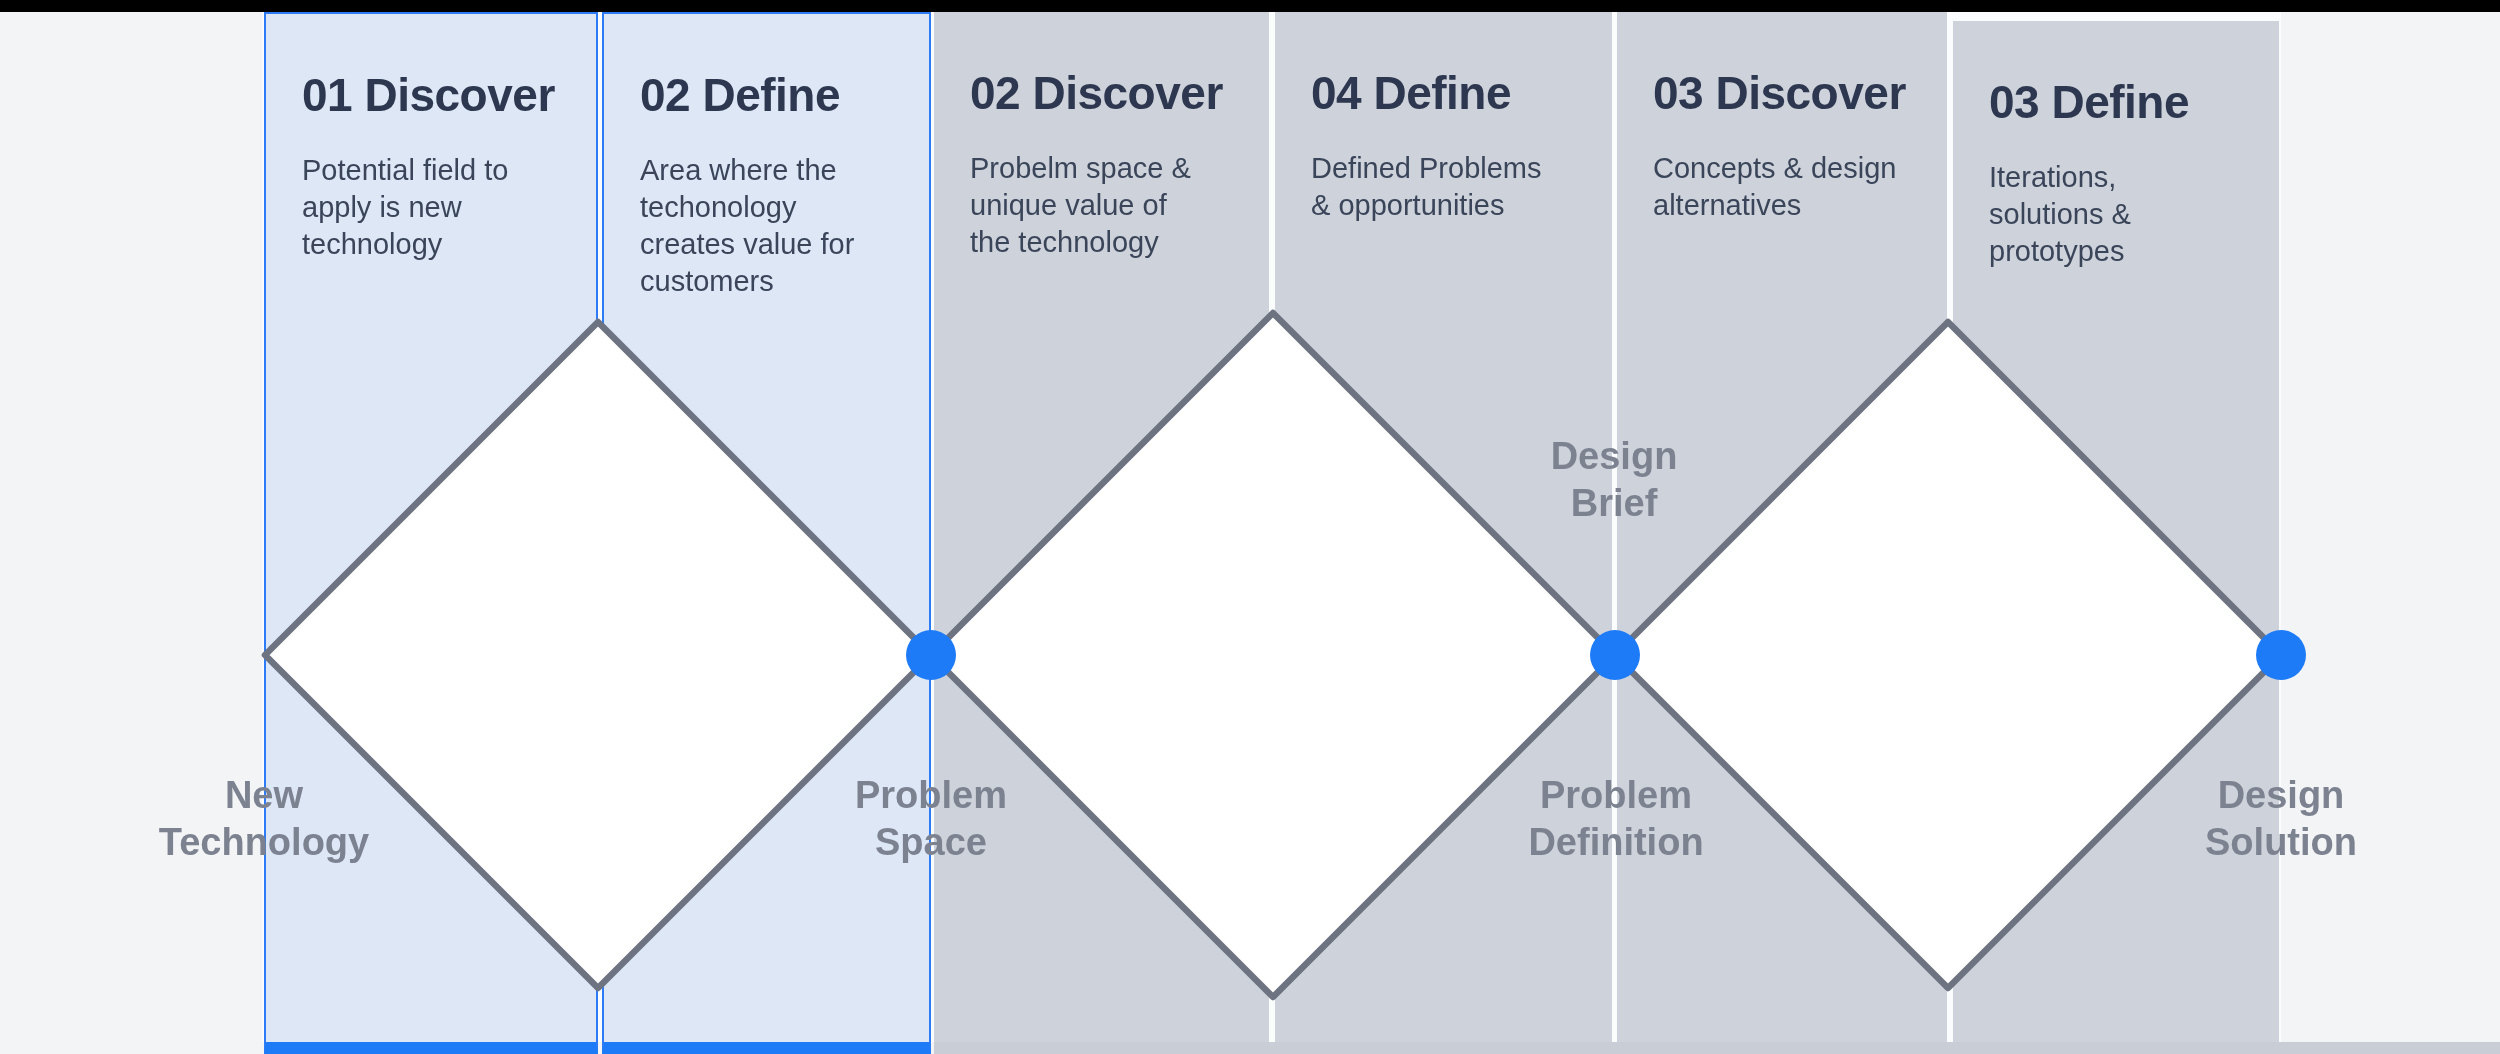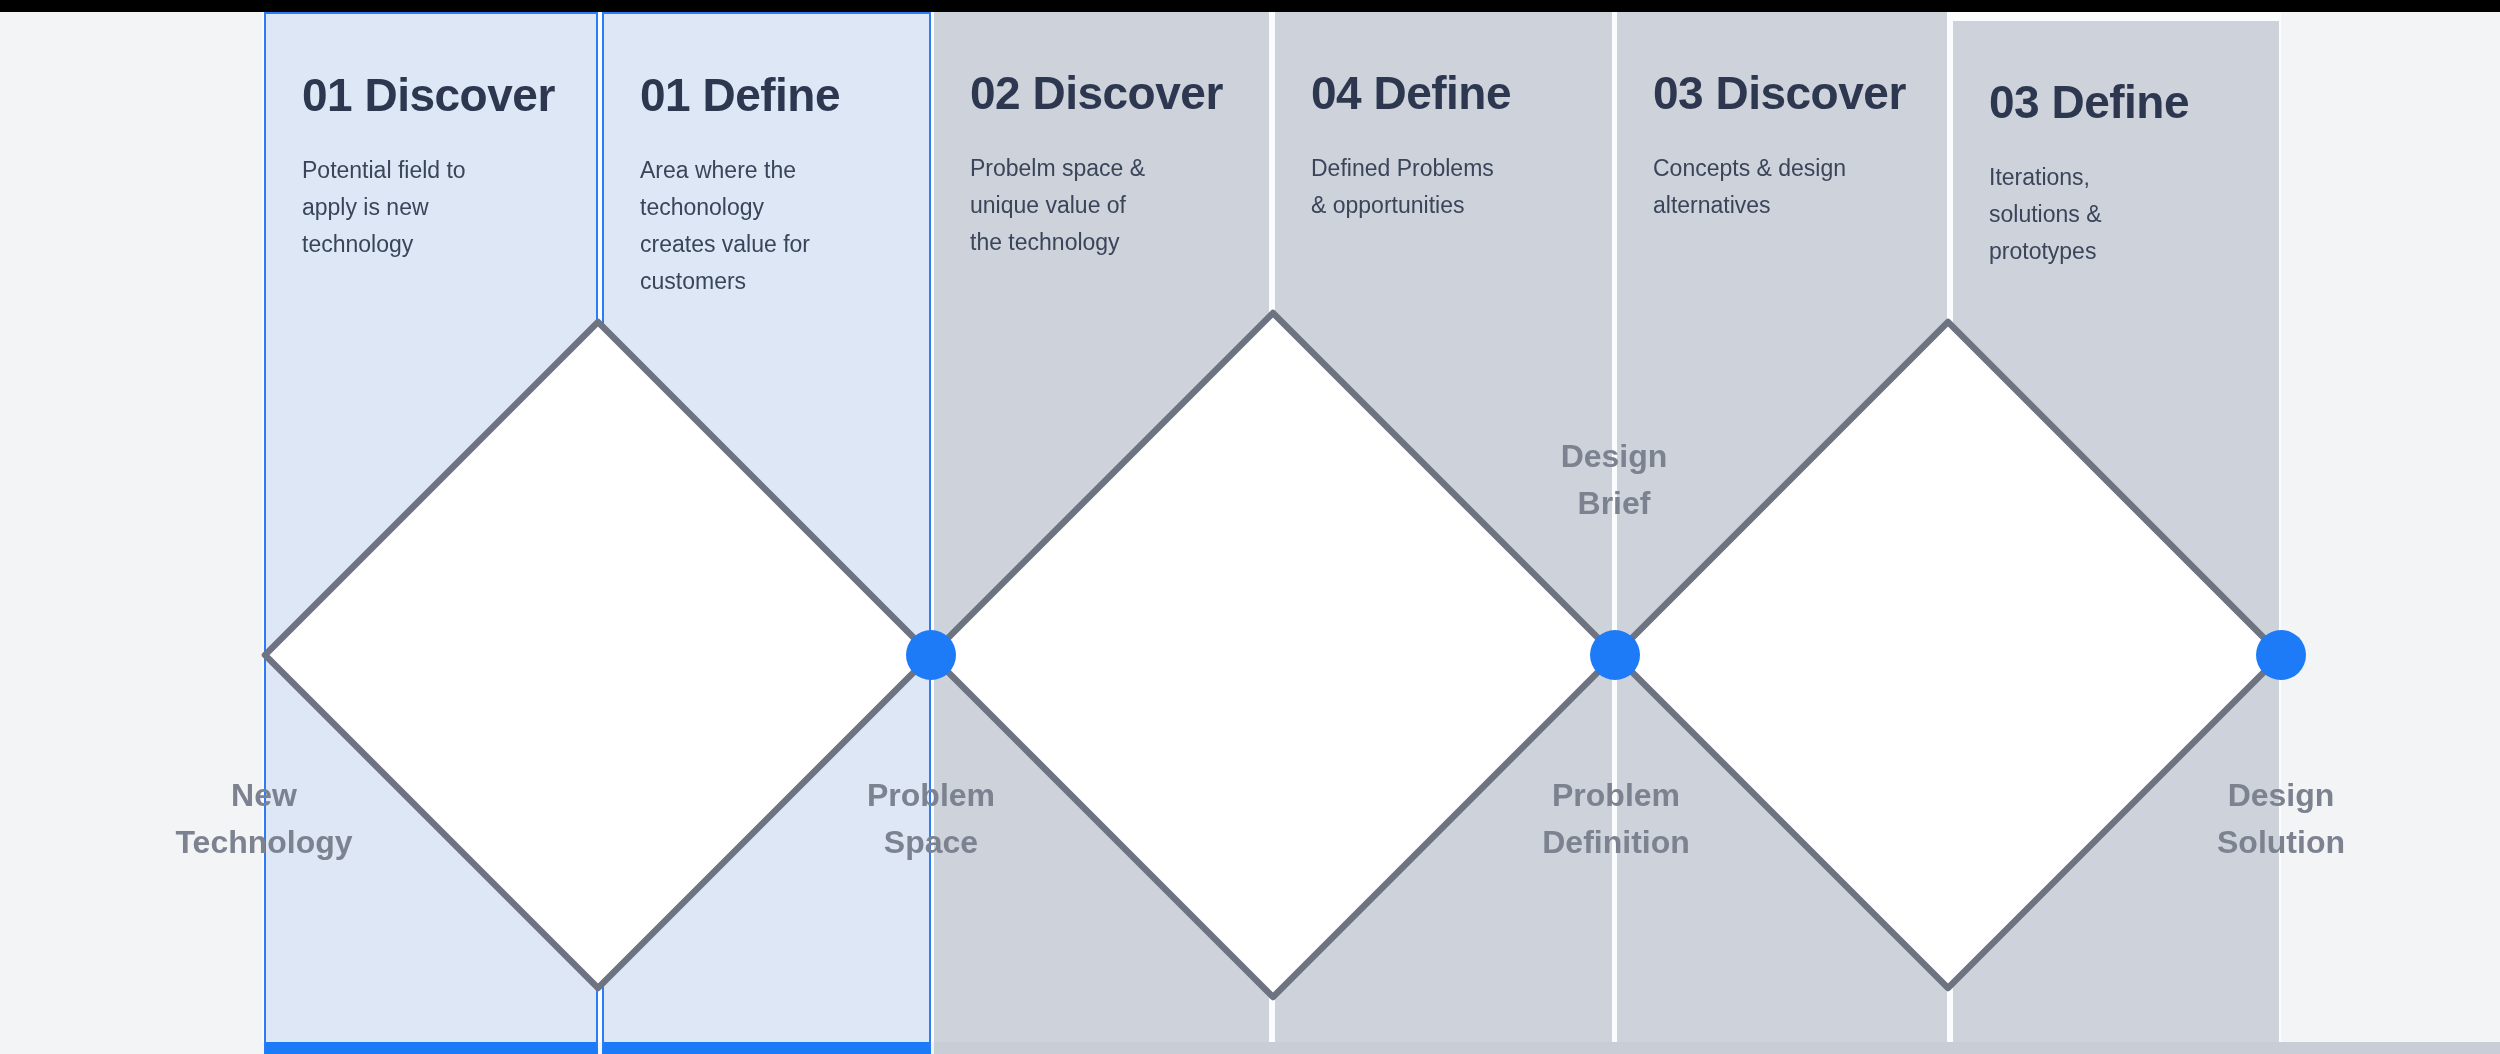--- a/index.html
+++ b/index.html
@@ -39,27 +39,27 @@
   .col-4{left:1275px;width:337px;}
   .col-5{left:1617px;width:330px;padding-left:38px;}
   .col-6{left:1953px;width:326px;margin-top:9px;}
   .bottom-band{position:absolute;left:934px;top:1042px;width:1566px;height:12px;background:var(--bottom-band-gray);}
   .col-text{position:absolute;top:54px;left:0;right:0;padding:0 30px 0 36px;}
   .col-title{
     font-size:46px;font-weight:bold;color:var(--title-text);
     line-height:54px;letter-spacing:-0.5px;margin:0;
   }
   .col-desc{
-    margin-top:30px;font-size:23px;color:var(--body-text);
+    margin-top:30px;font-size:29px;color:var(--body-text);
     line-height:37px;white-space:pre-line;
   }
   .diagram-svg{position:absolute;left:0;top:0;}
   .milestone{
     position:absolute;transform:translateX(-50%);
-    font-size:32px;font-weight:bold;color:var(--label-text);
+    font-size:38px;font-weight:bold;color:var(--label-text);
     line-height:47px;text-align:center;white-space:pre-line;
   }
 </style>
 </head>
 <body>
 
 <div class="stage">
 
   <div class="top-bar"></div>
 
@@ -68,21 +68,21 @@
   <div class="col blue col-1">
     <div class="col-text">
       <div class="col-title">01 Discover</div>
       <div class="col-desc">Potential field to
 apply is new
 technology</div>
     </div>
   </div>
   <div class="col blue col-2">
     <div class="col-text">
-      <div class="col-title">01 Define</div>
+      <div class="col-title">02 Define</div>
       <div class="col-desc">Area where the
 techonology
 creates value for
 customers</div>
     </div>
   </div>
   <div class="col gray col-3">
     <div class="col-text">
       <div class="col-title">02 Discover</div>
       <div class="col-desc">Probelm space &amp;

